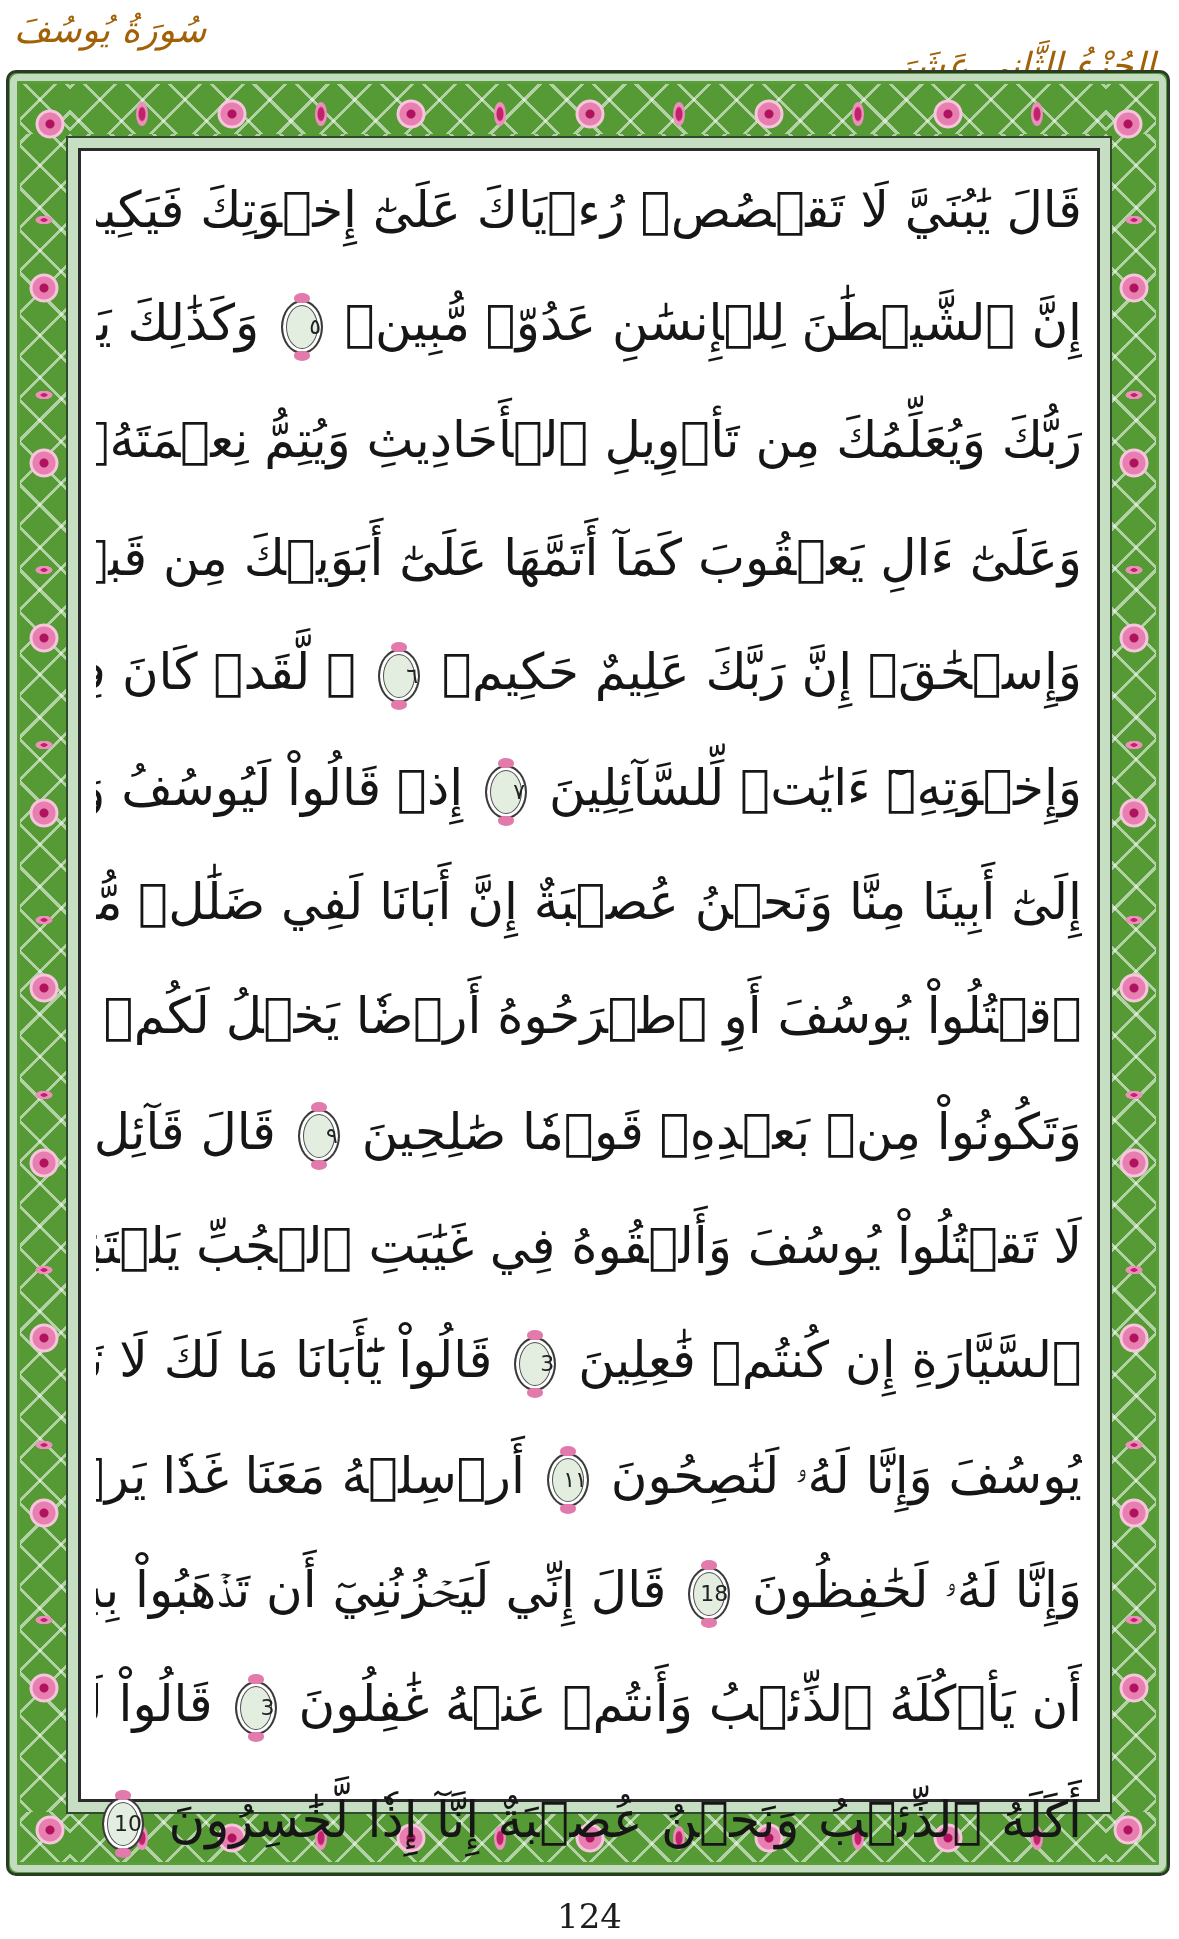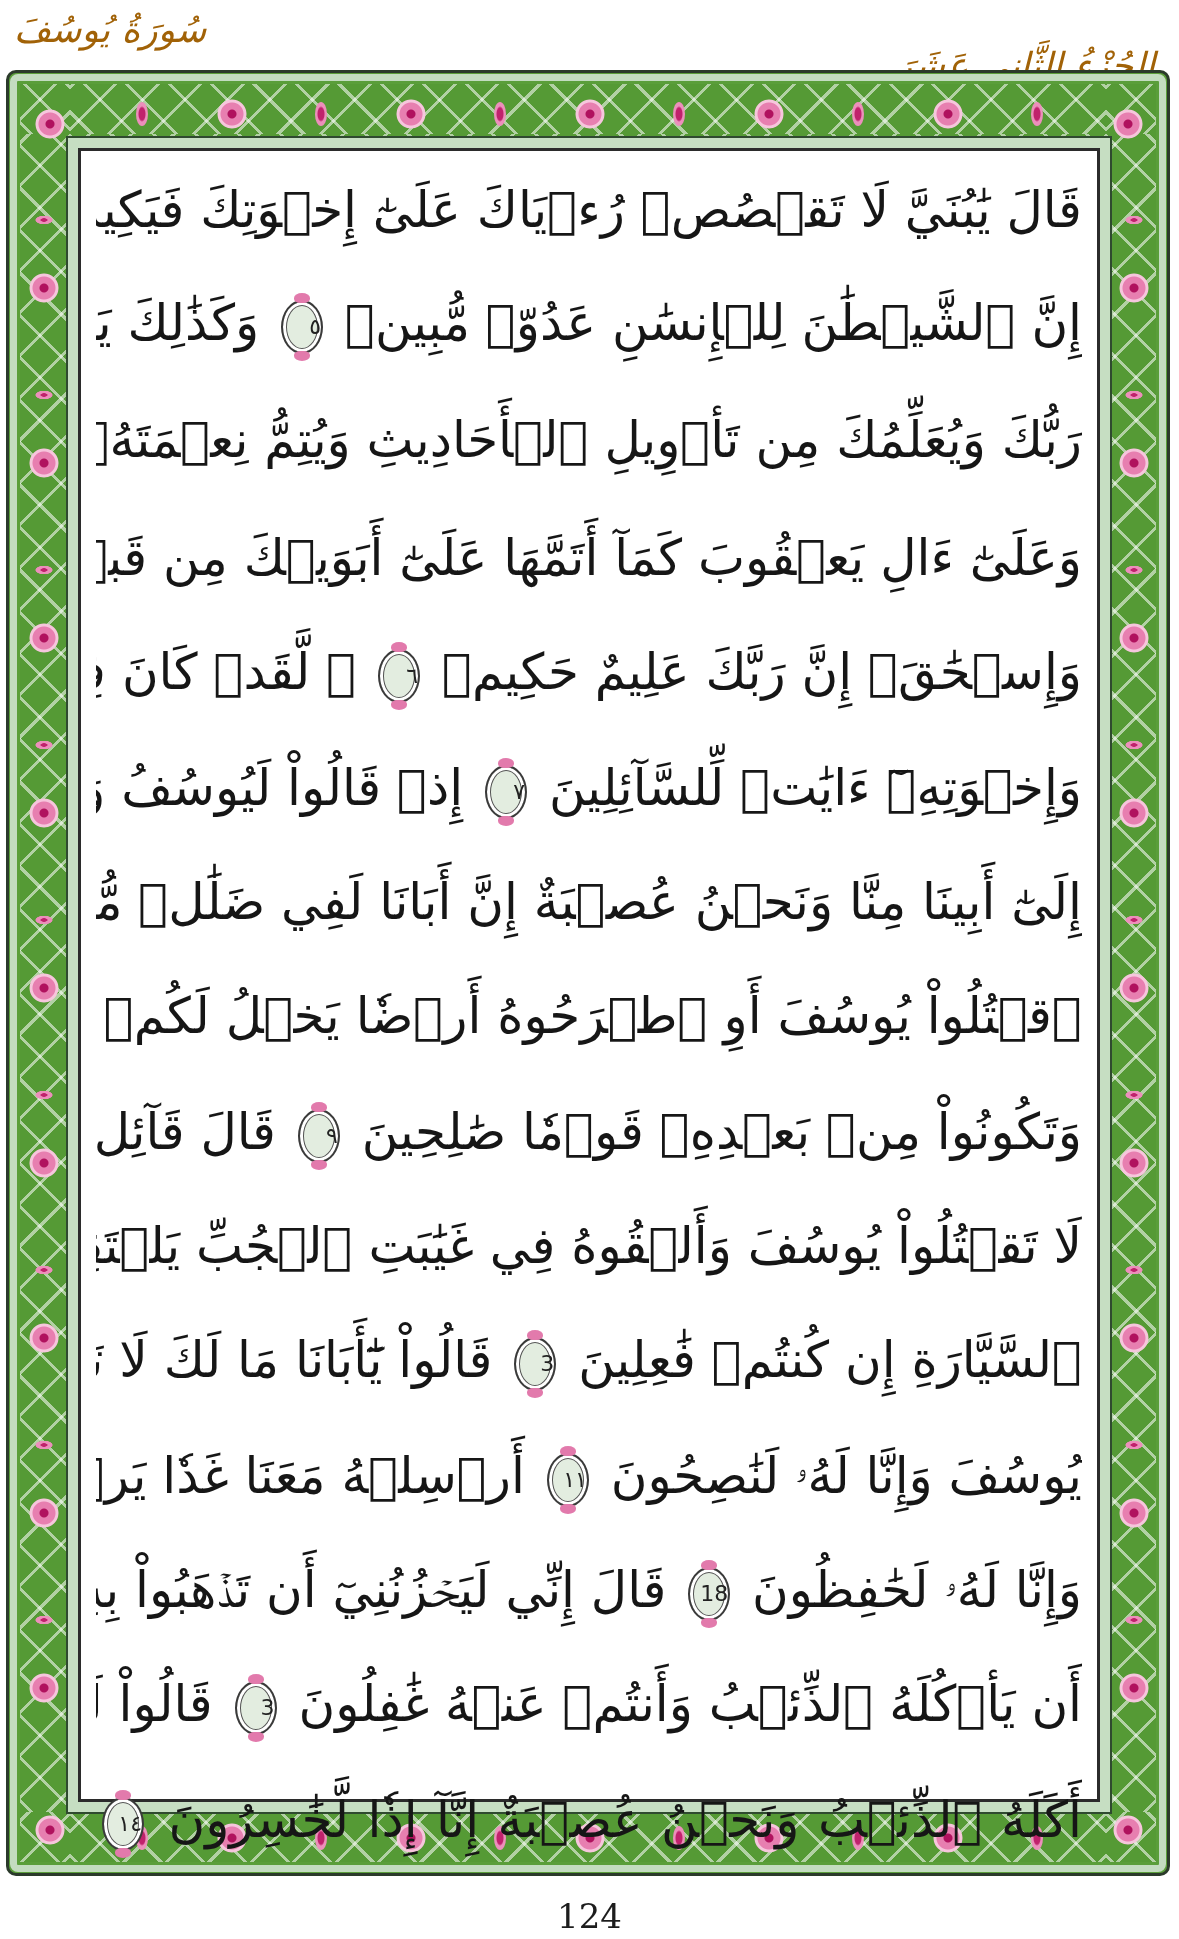--- a/index.html
+++ b/index.html
@@ -169,16 +169,16 @@
     <div class="line" style="top: 462px;"><span>وَإِسۡحَٰقَۚ إِنَّ رَبَّكَ عَلِيمٌ حَكِيمٞ</span> <span class="ayah">٦</span> <span>۞ لَّقَدۡ كَانَ فِي يُوسُفَ</span> </div>
     <div class="line" style="top: 578px;"><span>وَإِخۡوَتِهِۦٓ ءَايَٰتٞ لِّلسَّآئِلِينَ</span> <span class="ayah">٧</span> <span>إِذۡ قَالُواْ لَيُوسُفُ وَأَخُوهُ أَحَبُّ</span> </div>
     <div class="line" style="top: 692px;"><span>إِلَىٰٓ أَبِينَا مِنَّا وَنَحۡنُ عُصۡبَةٌ إِنَّ أَبَانَا لَفِي ضَلَٰلٖ مُّبِينٍ</span>  </div>
     <div class="line" style="top: 806px;"><span>ٱقۡتُلُواْ يُوسُفَ أَوِ ٱطۡرَحُوهُ أَرۡضٗا يَخۡلُ لَكُمۡ وَجۡهُ أَبِيكُمۡ</span> </div>
     <div class="line" style="top: 922px;"><span>وَتَكُونُواْ مِنۢ بَعۡدِهِۦ قَوۡمٗا صَٰلِحِينَ</span> <span class="ayah">٩</span> <span>قَالَ قَآئِلٞ مِّنۡهُمۡ</span> </div>
     <div class="line" style="top: 1036px;"><span>لَا تَقۡتُلُواْ يُوسُفَ وَأَلۡقُوهُ فِي غَيَٰبَتِ ٱلۡجُبِّ يَلۡتَقِطۡهُ بَعۡضُ</span> </div>
     <div class="line" style="top: 1150px;"><span>ٱلسَّيَّارَةِ إِن كُنتُمۡ فَٰعِلِينَ</span> <span class="ayah">3</span> <span>قَالُواْ يَٰٓأَبَانَا مَا لَكَ لَا تَأۡمَ۬نَّا عَلَىٰ</span> </div>
     <div class="line" style="top: 1266px;"><span>يُوسُفَ وَإِنَّا لَهُۥ لَنَٰصِحُونَ</span> <span class="ayah">١١</span> <span>أَرۡسِلۡهُ مَعَنَا غَدٗا يَرۡتَعۡ وَيَلۡعَبۡ</span> </div>
     <div class="line" style="top: 1380px;"><span>وَإِنَّا لَهُۥ لَحَٰفِظُونَ</span> <span class="ayah">18</span> <span>قَالَ إِنِّي لَيَحۡزُنُنِيٓ أَن تَذۡهَبُواْ بِهِۦ وَأَخَافُ</span> </div>
     <div class="line" style="top: 1494px;"><span>أَن يَأۡكُلَهُ ٱلذِّئۡبُ وَأَنتُمۡ عَنۡهُ غَٰفِلُونَ</span> <span class="ayah">3</span> <span>قَالُواْ لَئِنۡ</span> </div>
-    <div class="line" style="top: 1610px;"><span>أَكَلَهُ ٱلذِّئۡبُ وَنَحۡنُ عُصۡبَةٌ إِنَّآ إِذٗا لَّخَٰسِرُونَ</span> <span class="ayah">١٤</span> </div>
+    <div class="line" style="top: 1610px;"><span>أَكَلَهُ ٱلذِّئۡبُ وَنَحۡنُ عُصۡبَةٌ إِنَّآ إِذٗا لَّخَٰسِرُونَ</span> <span class="ayah">10</span> </div>
   </div>
 
 <div class="page-number">124</div>
 
 </body></html>

